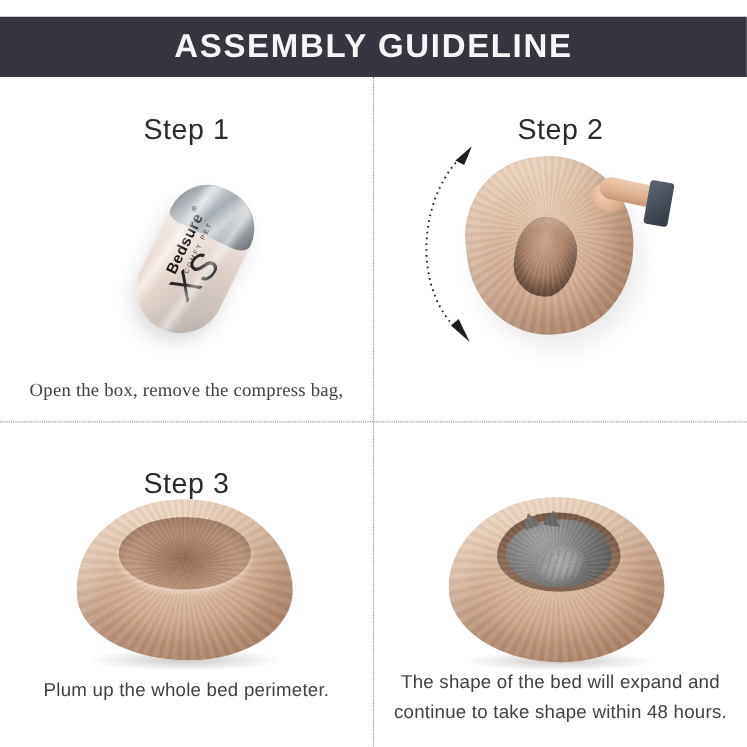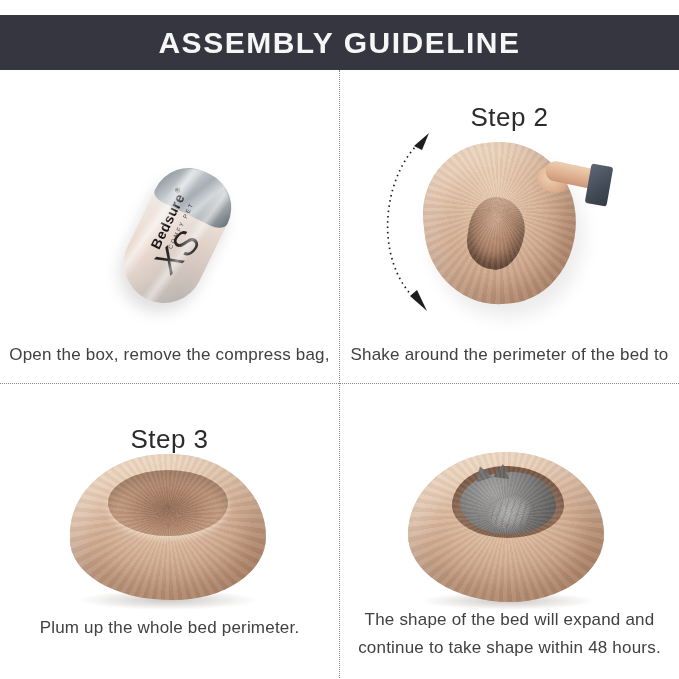--- a/index.html
+++ b/index.html
@@ -22,21 +22,21 @@
   .cell.s2 { left:340; top:0;     height:313px; left:340px; }
   .cell.s3 { left:0;   top:314px; height:310px; }
   .cell.s4 { left:340px; top:314px; height:310px; }
 
   .step-title { position:absolute; top:32px; width:100%; text-align:center;
                 font-size:26px; color:#2b2b2b; font-weight:500; letter-spacing:0.5px; }
   .s3 .step-title, .s4 .step-title { top:40px; }
 
   .caption { position:absolute; left:0; width:100%; text-align:center;
              font-size:17px; line-height:28px; color:#414141; letter-spacing:0.2px; }
-  .s1 .caption, .s2 .caption { bottom:14px; }
+  .s1 .caption, .s2 .caption { bottom:14px;font-family:Liberation Serif, serif; }
   .s3 .caption { bottom:52px; }
   .s4 .caption { bottom:32px;text-align:center; }
 
   
   .bag { position:absolute; left:137px; top:96px; width:80px; height:140px;
          border-radius:40px;
          background:linear-gradient(160deg,#e3dedb 0%,#efe9e4 25%,#eddcd2 55%,#e2d4cb 78%,#c9c1bc 100%);
          transform:rotate(26deg);
          box-shadow:0 10px 16px rgba(0,0,0,0.13); }
   .bag-cap { position:absolute; left:0; top:0; width:100%; height:46px;
@@ -122,20 +122,21 @@
 
   <header class="banner">
     <h1>ASSEMBLY GUIDELINE</h1>
   </header>
 
   <div class="grid">
     <div class="vdivider"></div>
     <div class="hdivider"></div>
 
     <section class="cell s1">
+      <h2 class="step-title">Step 1</h2>
       <div class="art">
         <div class="bag">
           <div class="bag-cap"></div>
           <div class="bag-brand"><span>Bedsure</span><span class="rmark">®</span></div>
           <div class="bag-sub">COMFY PET</div>
           <div class="bag-size">XS</div>
           <div class="bag-sheen"></div>
         </div>
       </div>
       <p class="caption">
@@ -152,21 +153,21 @@
           <polygon points="38,164 55,179 45,158" fill="#1e1e1e"></polygon>
         </svg>
         <div class="bed bed2">
           <div class="bed2-hole"></div>
         </div>
         <div class="arm-hand"></div>
         <div class="arm-fore"></div>
         <div class="arm-cuff"></div>
       </div>
       <p class="caption">
-        <span>Shake around the perimeter of the bed to</span><br>
+        <br>
       </p>
     </section>
 
     <section class="cell s3">
       <h2 class="step-title">Step 3</h2>
       <div class="art">
         <div class="ground-shadow shadow3"></div>
         <div class="bed bed3">
           <div class="bed3-dip"></div>
         </div>

